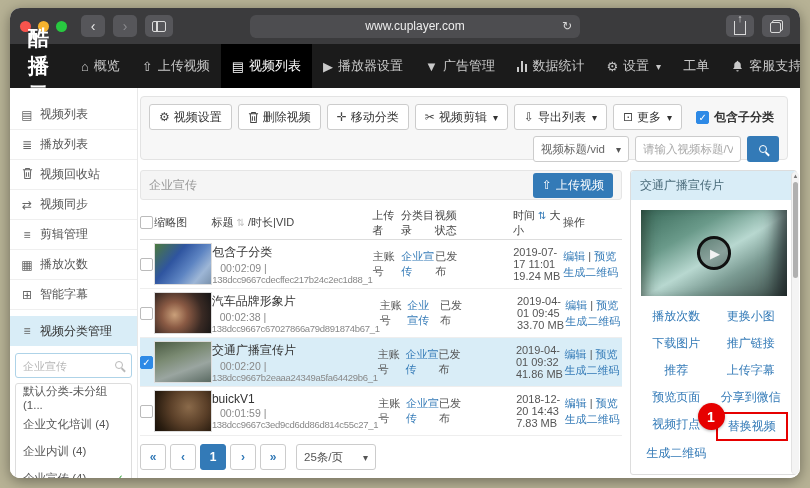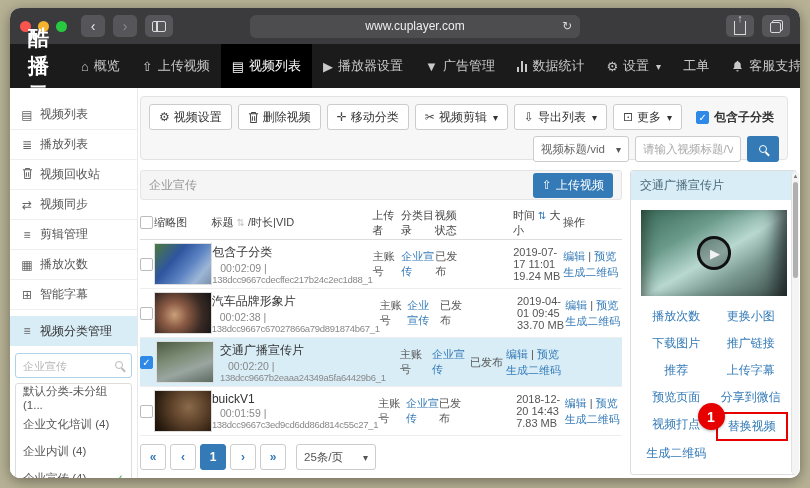--- a/index.html
+++ b/index.html
@@ -450,20 +450,24 @@
             <span class="thumb th3" style="display:block"></span>
           </span>
         <span class="c-title">
           <span class="v-title" style="display:block">交通广播宣传片</span>
           <span class="v-dur" style="display:block">00:02:20 |</span>
           <span class="v-vid" style="display:block">138dcc9667b2eaaa24349a5fa64429b6_1</span>
         </span>
         <span class="c-up">主账号</span>
         <span class="c-cat"><a class="lnk">企业宣传</a></span>
         <span class="c-status">已发布</span>
+        <span class="c-time">
+          <span>2019-04-01 09:32</span>
+          <span>41.86 MB</span>
+        </span>
         <span class="c-act">
           <span class="act-line" style="display:block">
             <a class="lnk">编辑</a>
             <span>|</span>
             <a class="lnk">预览</a>
           </span>
           <a class="lnk act-line" style="display:block">生成二维码</a>
         </span>
       </div>
 

